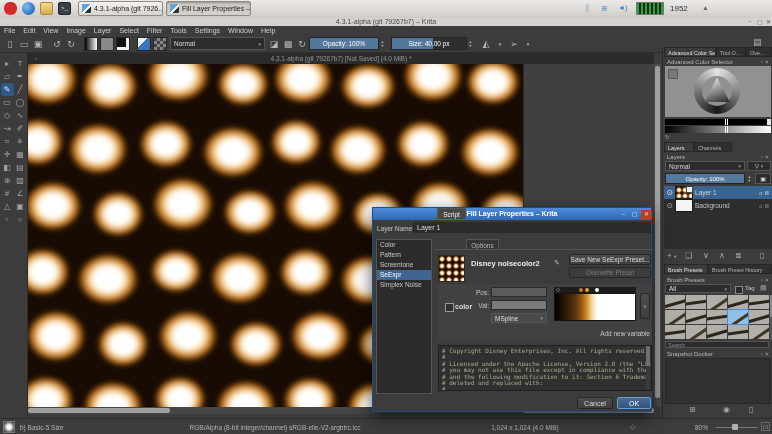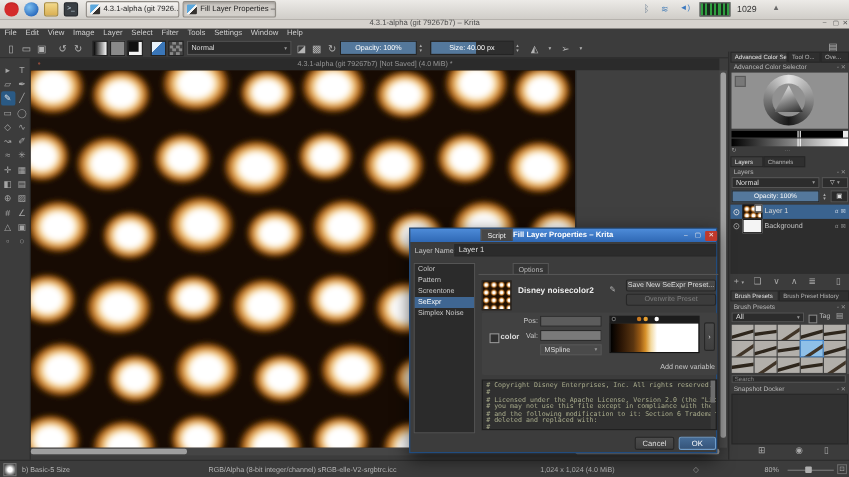--- a/index.html
+++ b/index.html
@@ -109,21 +109,21 @@
     <div class="task-btn active" style="left:166px;">
       <span class="krita-ico"></span>
       <span>Fill Layer Properties –...</span>
     </div>
 
     <span class="tray abs" style="left:585px;top:3px;color:#7a8a9a;font-size:9px;">ᛒ</span>
     <span class="tray abs" style="left:601px;top:4px;color:#4a80b8;font-size:8px;">≋</span>
     <span class="tray abs" style="left:618px;top:4px;color:#3a78c0;font-size:7px;"><span>◄</span>)</span>
     <div class="abs" style="left:636px;top:2px;width:28px;height:13px;background:#1a2a1e;border:1px solid #777;
          background-image:repeating-linear-gradient(90deg,#2f9e3f 0 2px,#1a2a1e 2px 4px);box-sizing:border-box;"></div>
-    <span class="abs" style="left:670px;top:4px;font-size:8px;color:#333;">1029</span>
+    <span class="abs" style="left:670px;top:4px;font-size:8px;color:#333;">1952</span>
     <span class="abs" style="left:702px;top:4px;font-size:7px;color:#6a6a6a;">▲</span>
   </div>
 
   <div id="ktitle">
     <div style="text-align:center;line-height:8px;">4.3.1-alpha (git 79267b7) – Krita</div>
     <span class="abs" style="left:748px;top:0;font-size:6px;color:#555;">–</span>
     <span class="abs" style="left:757px;top:0;font-size:6px;color:#555;">▢</span>
     <span class="abs" style="left:766px;top:0;font-size:6px;color:#555;">✕</span>
   </div>
 

